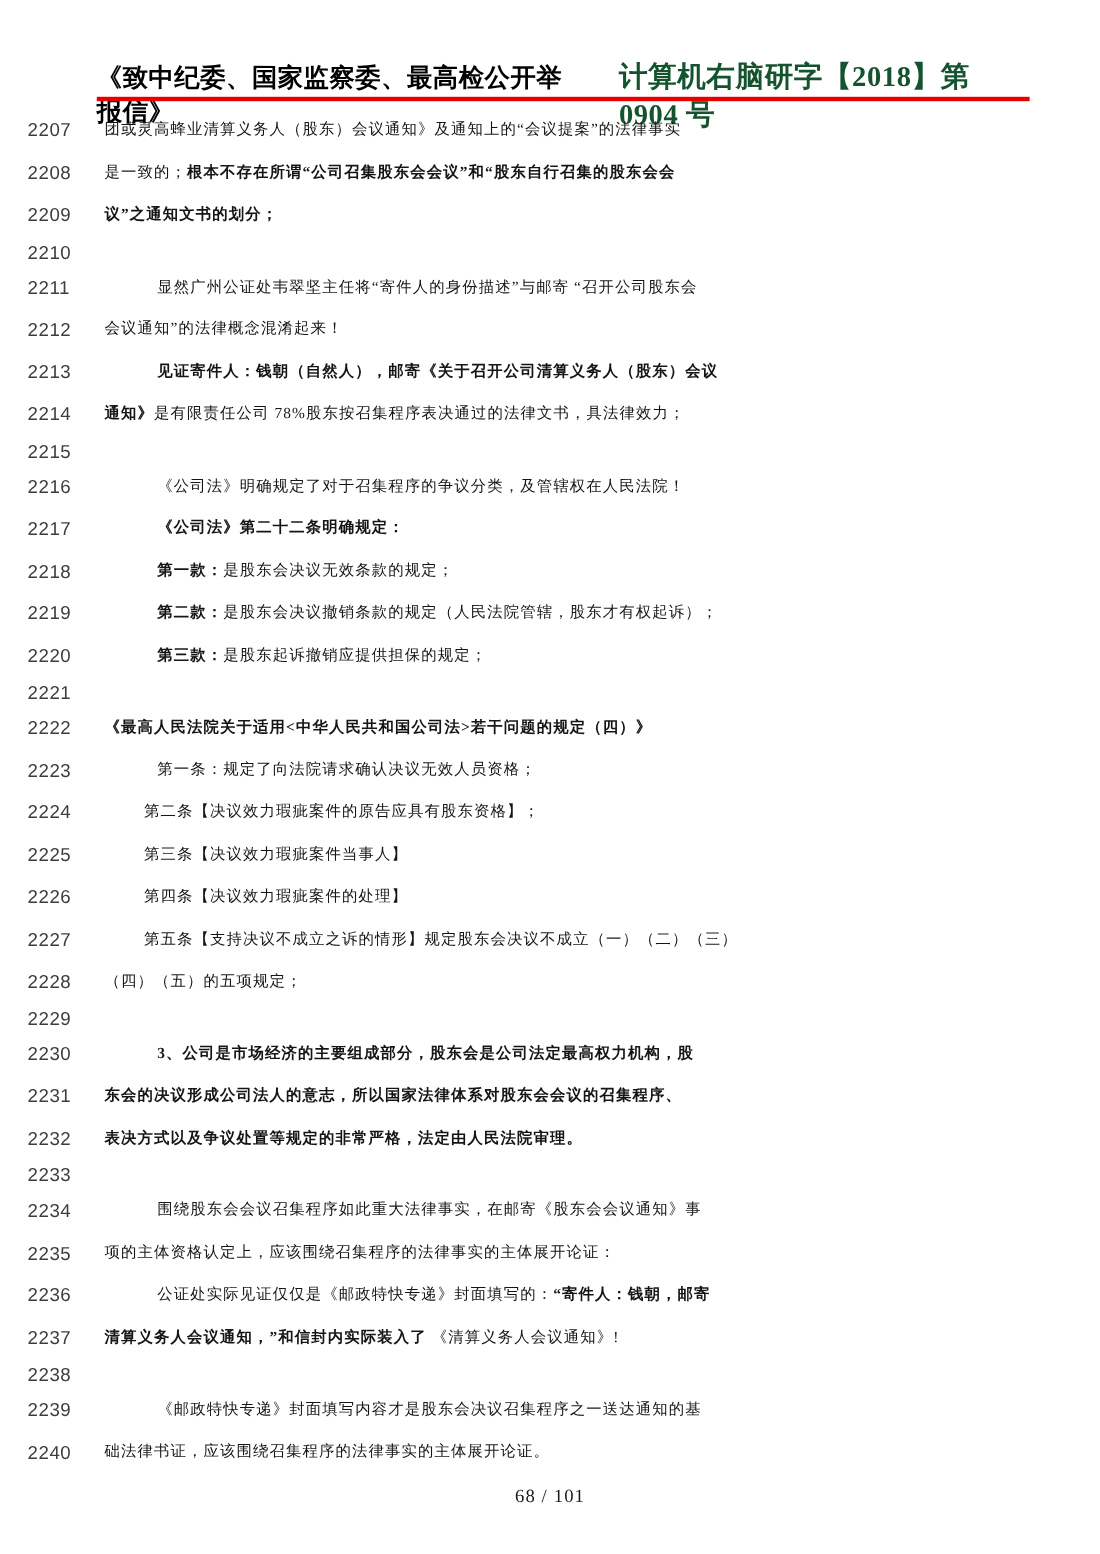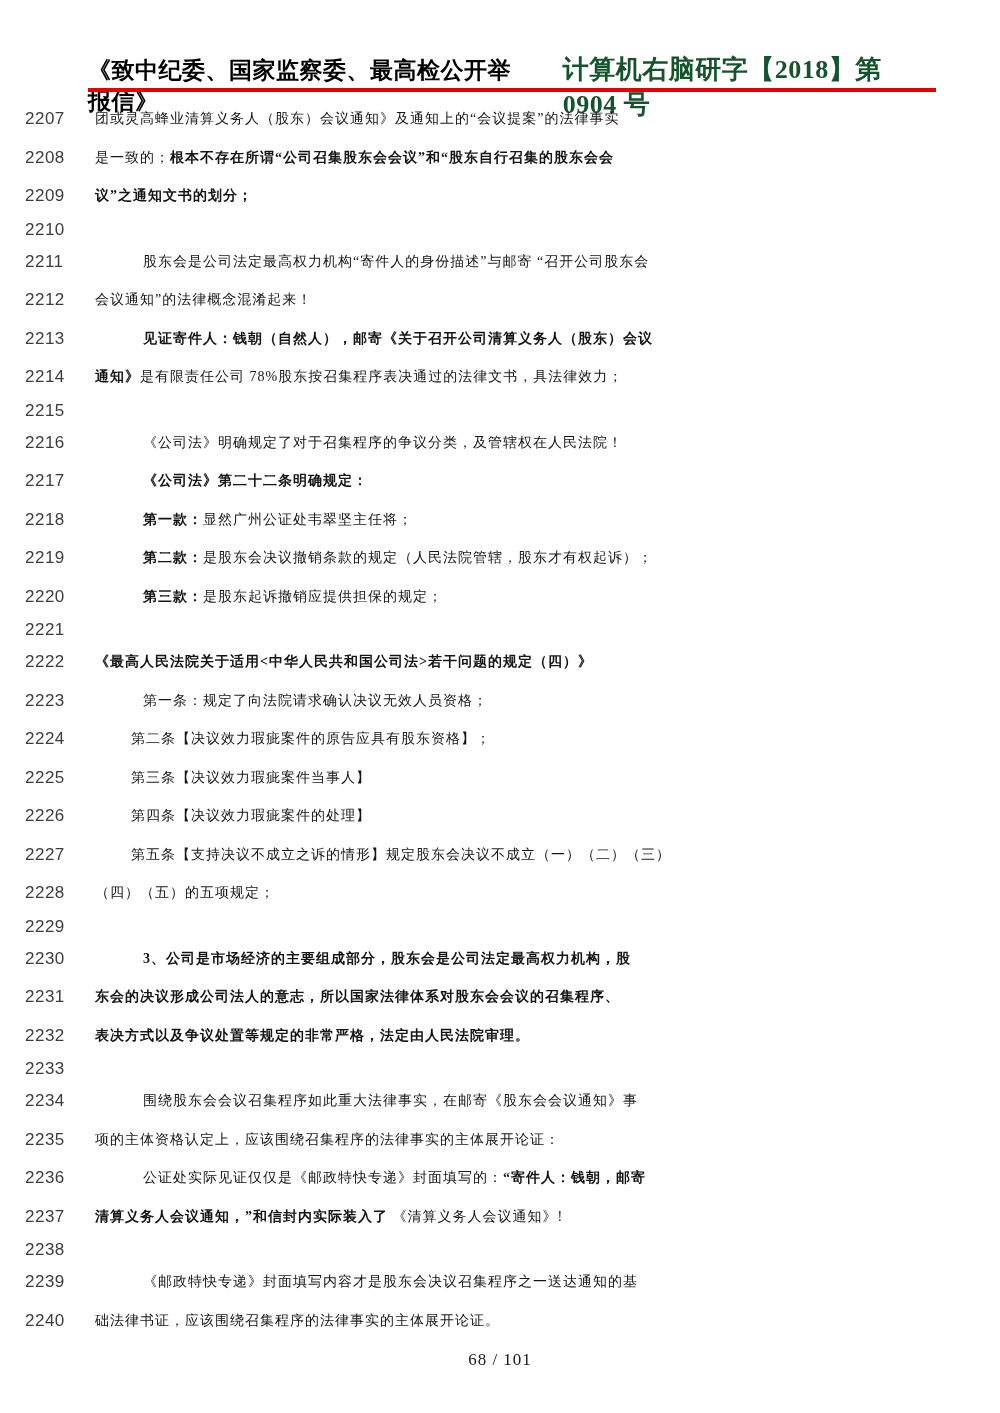--- a/index.html
+++ b/index.html
@@ -71,21 +71,21 @@
     <div class="row t">
       <span class="lineno">2209</span>
       <span class="linetext ind0"><span class="seg b">议”之通知文书的划分；</span></span>
     </div>
     <div class="row e">
       <span class="lineno">2210</span>
       <span class="linetext ind0"></span>
     </div>
     <div class="row t">
       <span class="lineno">2211</span>
-      <span class="linetext ind2"><span class="seg">股东会是公司法定最高权力机构“寄件人的身份描述”与邮寄 “召开公司股东会</span></span>
+      <span class="linetext ind2"><span class="seg">显然广州公证处韦翠坚主任将“寄件人的身份描述”与邮寄 “召开公司股东会</span></span>
     </div>
     <div class="row t">
       <span class="lineno">2212</span>
       <span class="linetext ind0"><span class="seg">会议通知”的法律概念混淆起来！</span></span>
     </div>
     <div class="row t">
       <span class="lineno">2213</span>
       <span class="linetext ind2"><span class="seg b">见证寄件人：钱朝（自然人），邮寄《关于召开公司清算义务人（股东）会议</span></span>
     </div>
     <div class="row t">
@@ -99,21 +99,21 @@
     <div class="row t">
       <span class="lineno">2216</span>
       <span class="linetext ind2"><span class="seg">《公司法》明确规定了对于召集程序的争议分类，及管辖权在人民法院！</span></span>
     </div>
     <div class="row t">
       <span class="lineno">2217</span>
       <span class="linetext ind2"><span class="seg b">《公司法》第二十二条明确规定：</span></span>
     </div>
     <div class="row t">
       <span class="lineno">2218</span>
-      <span class="linetext ind2"><span class="seg b">第一款：</span><span class="seg">显然广州公证处韦翠坚主任将；</span></span>
+      <span class="linetext ind2"><span class="seg b">第一款：</span><span class="seg">是股东会决议无效条款的规定；</span></span>
     </div>
     <div class="row t">
       <span class="lineno">2219</span>
       <span class="linetext ind2"><span class="seg b">第二款：</span><span class="seg">是股东会决议撤销条款的规定（人民法院管辖，股东才有权起诉）；</span></span>
     </div>
     <div class="row t">
       <span class="lineno">2220</span>
       <span class="linetext ind2"><span class="seg b">第三款：</span><span class="seg">是股东起诉撤销应提供担保的规定；</span></span>
     </div>
     <div class="row e">

